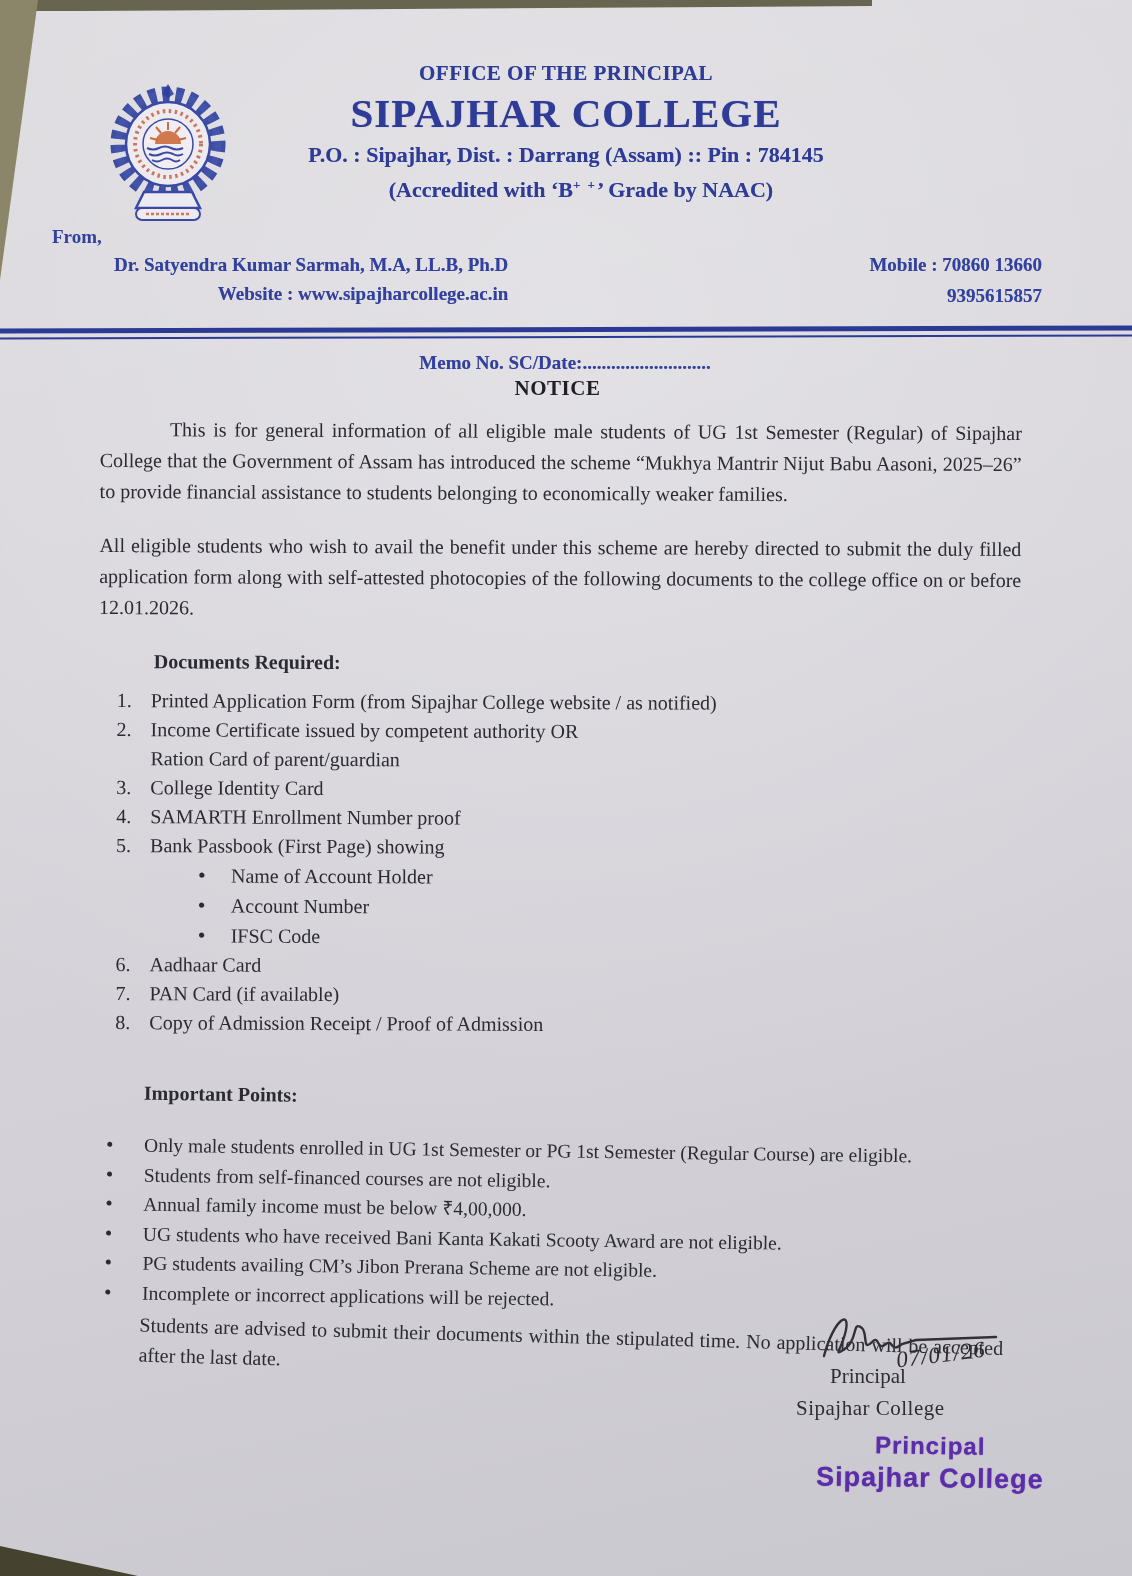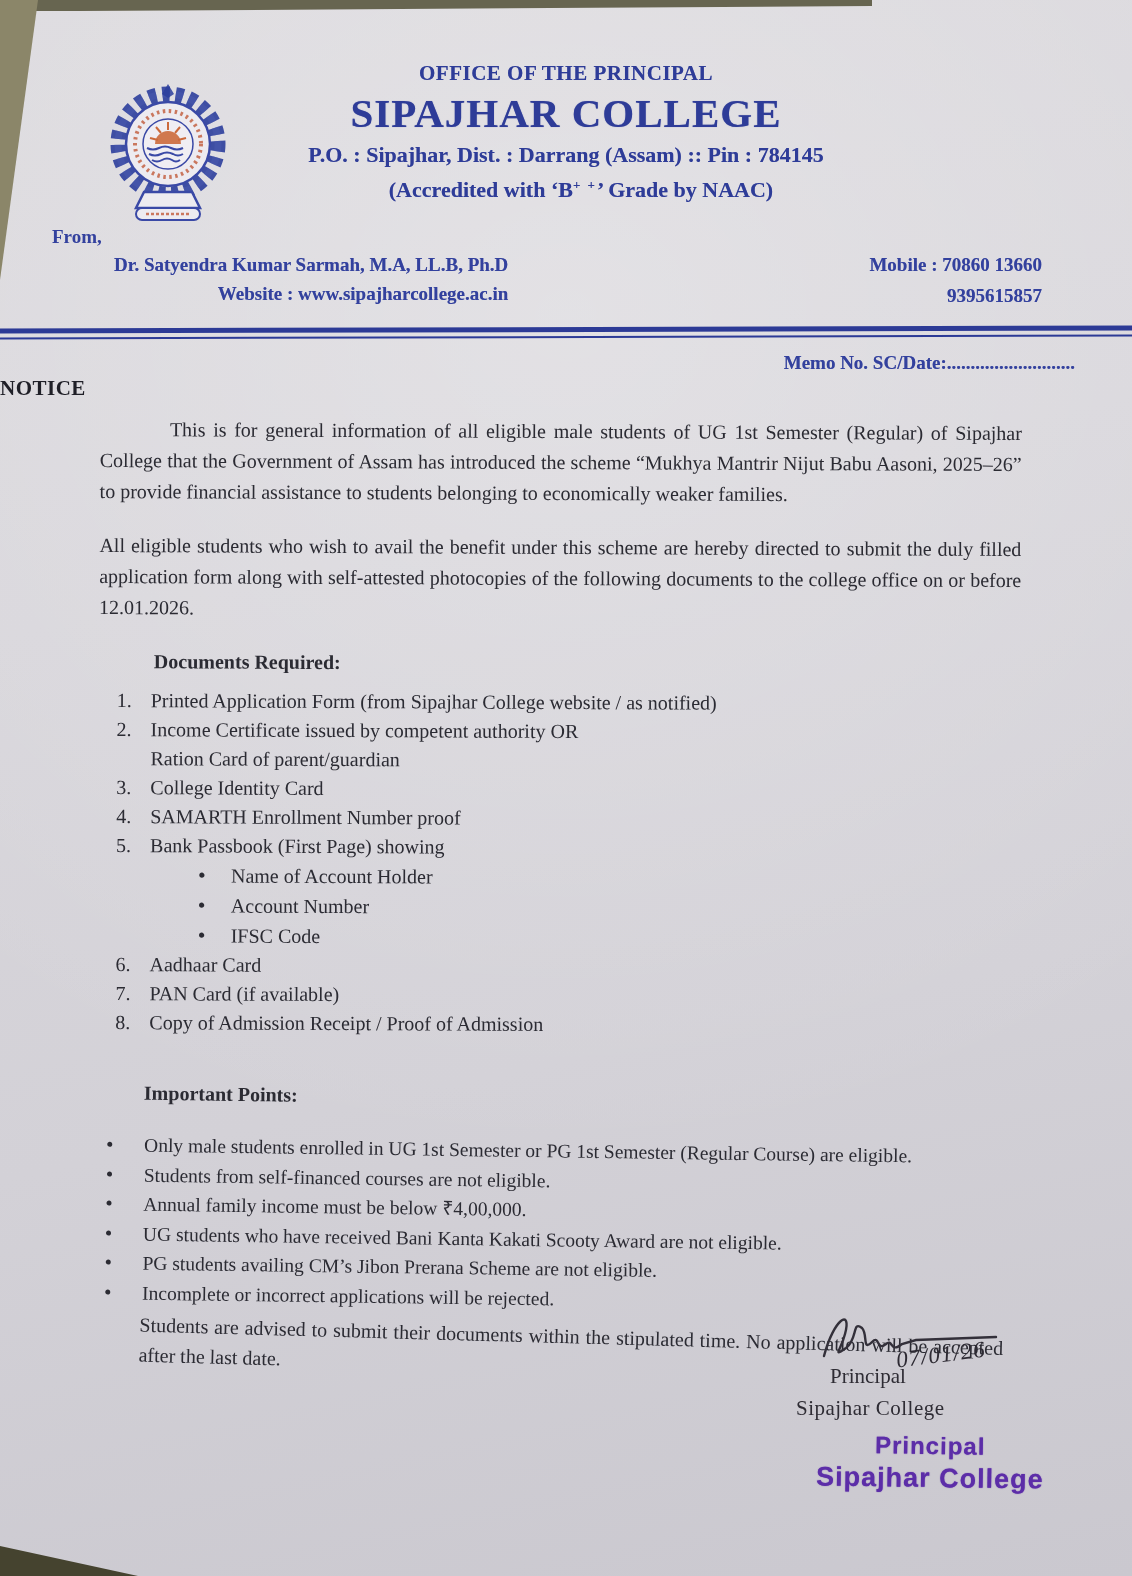--- a/index.html
+++ b/index.html
@@ -44,25 +44,25 @@
   .from-details .fd-name{line-height:30px;}
   .from-details .fd-line{line-height:28px;}
   .mobile-block{position:absolute;right:90px;top:249px;text-align:right;font-size:19px;font-weight:bold;
     color:#33419e;line-height:31px;z-index:2;text-shadow:0 0 0.5px rgba(51,65,158,0.5);}
 
   
   .rule{position:absolute;left:0;top:327px;width:100%;z-index:2;transform:rotate(-0.15deg);}
   .rule .r1{border-top:5px solid #2c3a96;}
   .rule .r2{margin-top:4px;border-top:2px solid #2c3a96;}
   .memo-row{position:absolute;left:55px;top:352px;width:1020px;display:flex;
-    justify-content:flex-end;font-size:19px;font-weight:bold;color:#33419e;z-index:2;
+    justify-content:center;font-size:19px;font-weight:bold;color:#33419e;z-index:2;
     text-shadow:0 0 0.5px rgba(51,65,158,0.5);}
 
   
-  .notice-title{position:absolute;left:0;top:376px;width:1115px;text-align:left;font-size:21px;
+  .notice-title{position:absolute;left:0;top:376px;width:1115px;text-align:center;font-size:21px;
     font-weight:bold;color:#1f1f27;letter-spacing:0.5px;z-index:2;}
   .content{position:absolute;left:100px;top:410px;width:922px;color:#2b2b33;font-size:20px;z-index:2;
     transform:rotate(0.25deg);transform-origin:0 0;}
   .para{ text-align:justify;line-height:31px;}
   .para.first{text-indent:70px;margin-top:4px;}
   .para.second{margin-top:23px;}
   .doc-heading{margin:27px 0 0 55px;font-weight:bold;}
   .doc-list{margin-top:13px;}
   .doc-item{display:flex;line-height:29px;white-space:nowrap;}
   .doc-item .num{width:34px;margin-left:18px;}

